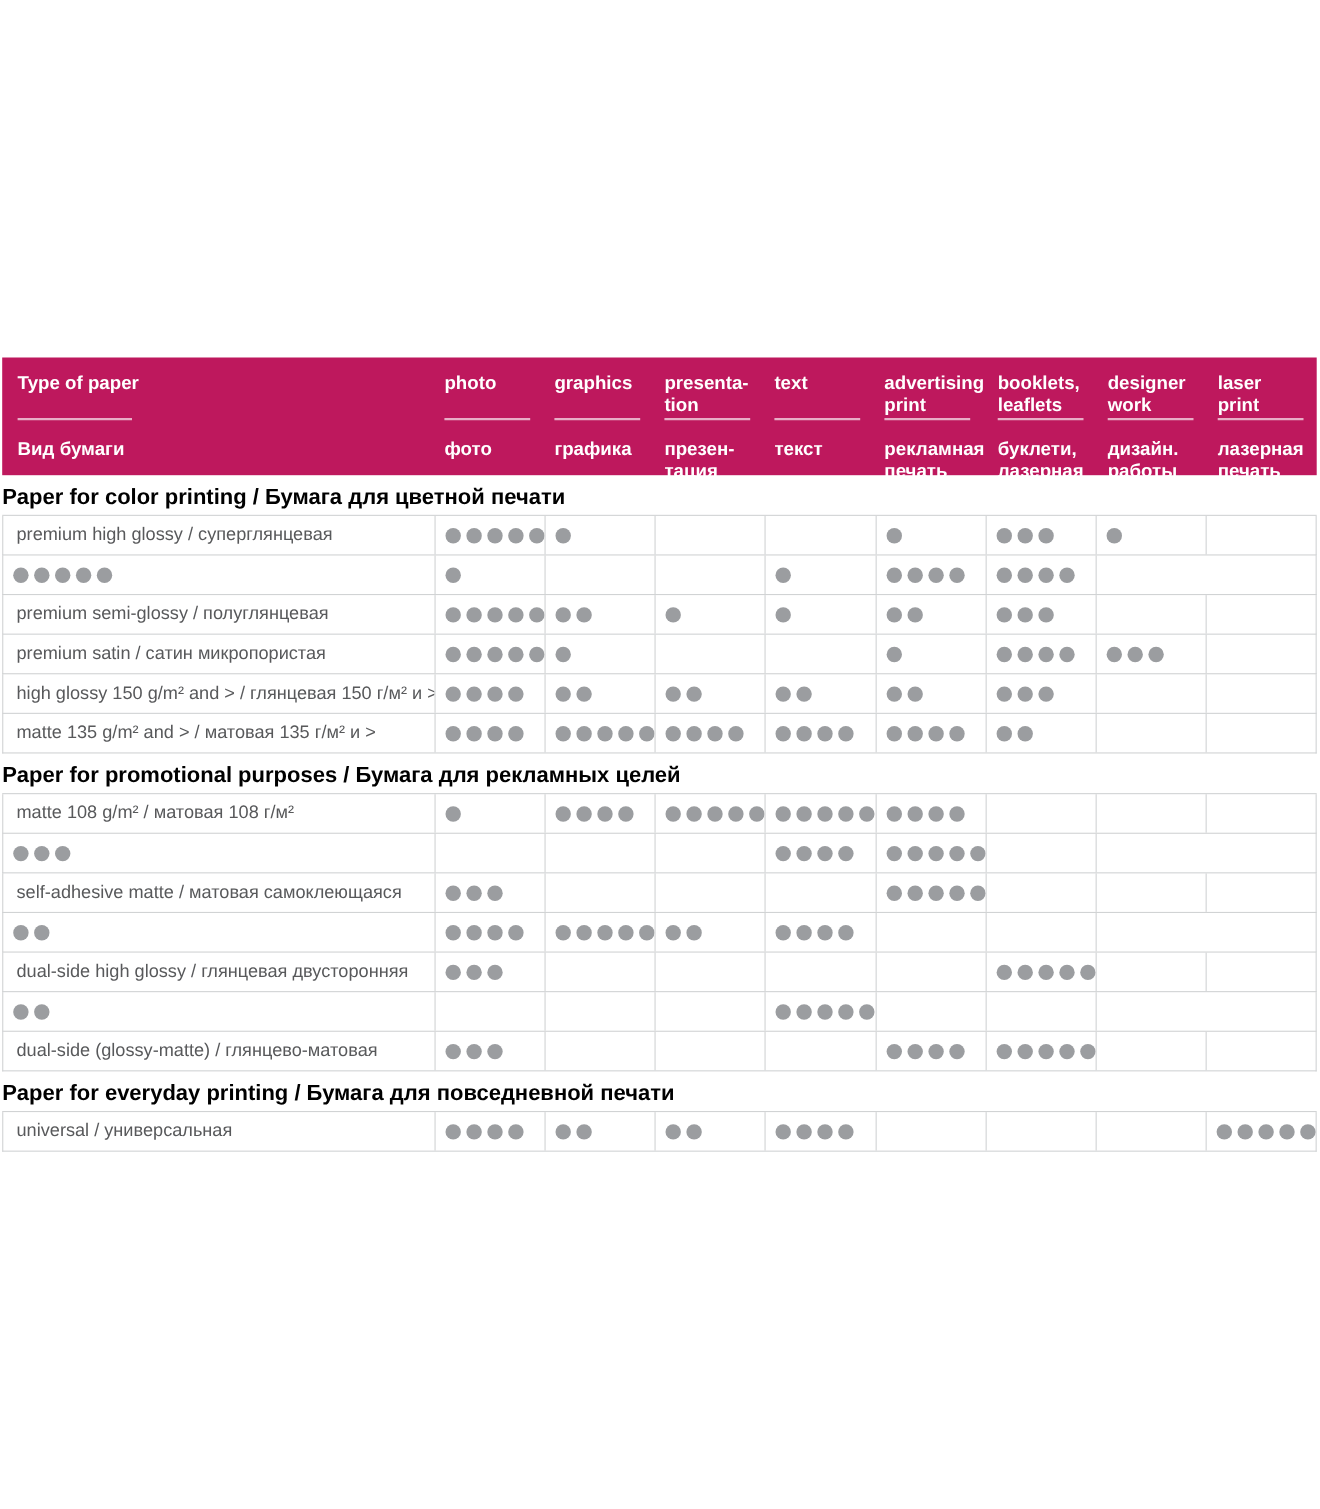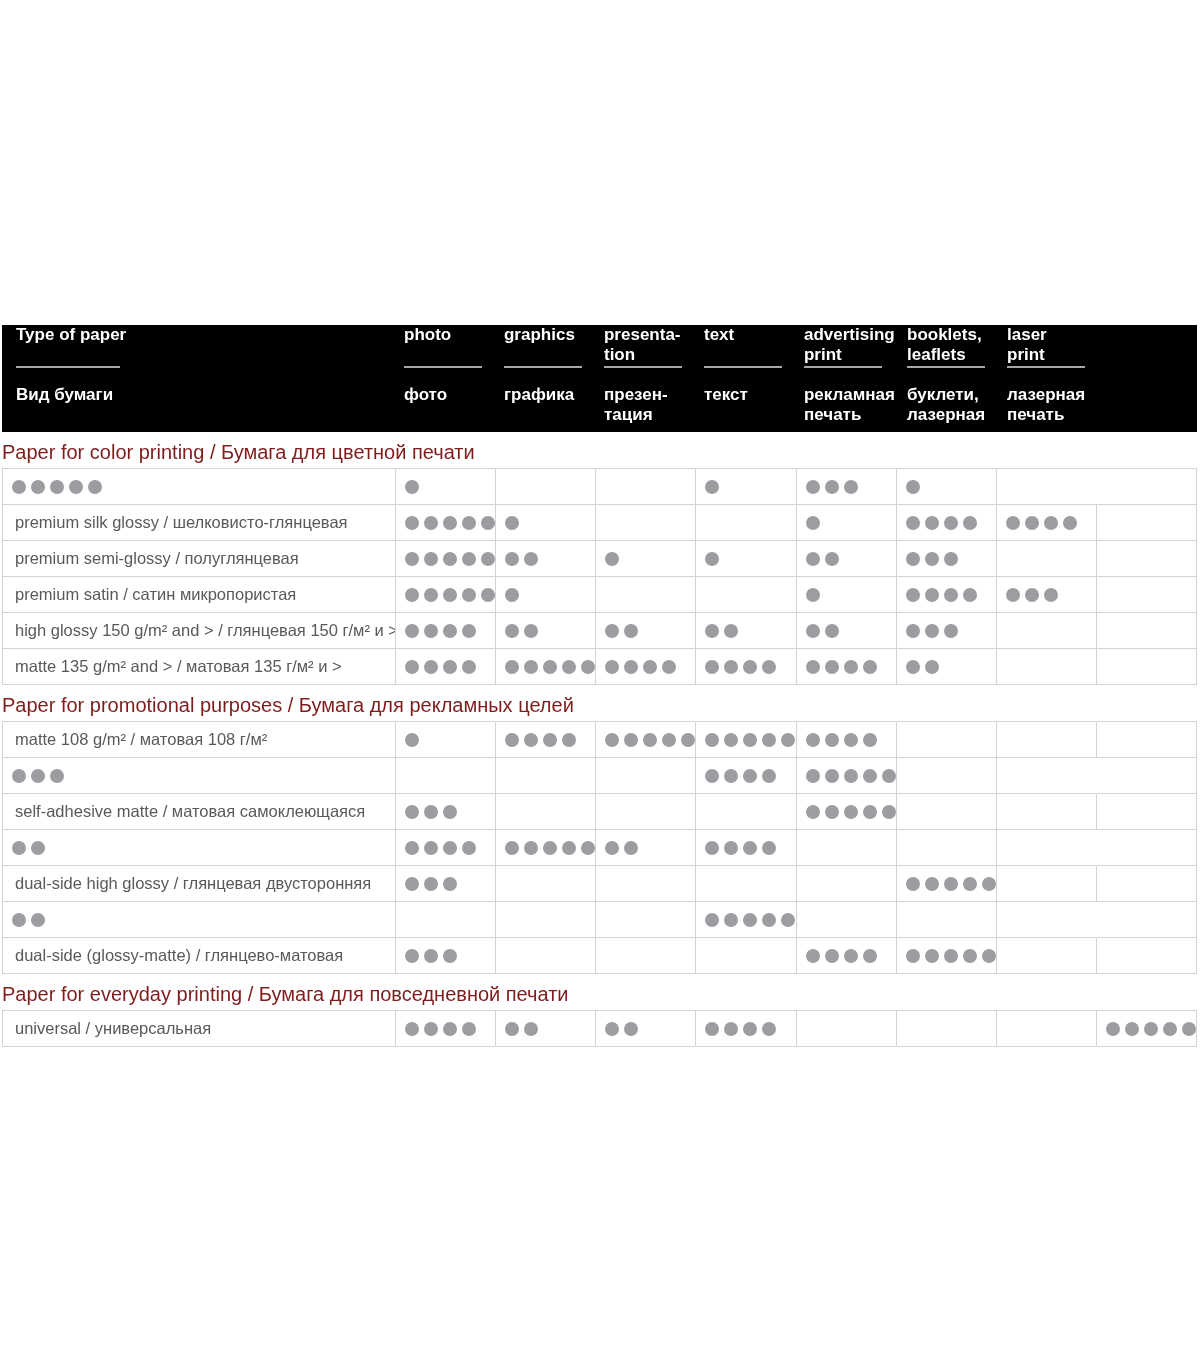--- a/index.html
+++ b/index.html
@@ -13,24 +13,25 @@
     overflow: hidden;
   }
   .tablewrap {
     position: absolute;
     top: 325px;
     left: 2px;
     width: 1195px;
   }
   
   .ghead {
-    background: #000000;
+    background: #be185d;
     height: 107px;
     display: grid;
     grid-template-columns: 392px repeat(8, 1fr);
+    padding-top: 14px;
     color: #ffffff;
   }
   .hcell { padding-left: 10px; padding-right: 2px; }
   .hcell.first { padding-left: 14px; }
   .hcell .en {
     font-weight: bold;
     font-size: 17px;
     line-height: 20px;
     height: 41px;
     white-space: pre-line;
@@ -43,24 +44,24 @@
   .hcell.first .rule { width: 104px; }
   .hcell .ru {
     font-weight: bold;
     font-size: 17px;
     line-height: 20px;
     white-space: pre-line;
     margin-top: 17px;
   }
   
   .stitle {
-    font-weight: normal;
+    font-weight: bold;
     font-size: 20px;
     line-height: 22px;
-    color: #7f1d1d;
+    color: #000000;
     margin: 9px 0 5px 0;
   }
   .grid { border-top: 1px solid #d1d3d4; }
   .row {
     display: grid;
     grid-template-columns: 392px repeat(8, 1fr);
     height: 36px;
     border: 1px solid #d1d3d4;
     border-top: none;
   }
@@ -125,60 +126,67 @@
 печать</div>
         </div>
         <div class="hcell">
           <div class="en">booklets,
 leaflets</div>
           <div class="rule"></div>
           <div class="ru">буклети,
 лазерная</div>
         </div>
         <div class="hcell">
+          <div class="en">designer
+work</div>
+          <div class="rule"></div>
+          <div class="ru">дизайн.
+работы</div>
+        </div>
+        <div class="hcell">
           <div class="en">laser
 print</div>
           <div class="rule"></div>
           <div class="ru">лазерная
 печать</div>
         </div>
       </div>
 
     <div id="sections">
         <div class="section">
           <div class="stitle">Paper for color printing / Бумага для цветной печати</div>
           <div class="grid">
             <div class="row">
-              <div class="cell dots">
-                <span class="dot"></span>
-                <span class="dot"></span>
-                <span class="dot"></span>
-                <span class="dot"></span>
-                <span class="dot"></span>
-              </div>
-              <div class="cell dots">
-                <span class="dot"></span>
-              </div>
-              <div class="cell dots"></div>
-              <div class="cell dots"></div>
-              <div class="cell dots">
-                <span class="dot"></span>
-              </div>
-              <div class="cell dots">
-                <span class="dot"></span>
-                <span class="dot"></span>
-                <span class="dot"></span>
-              </div>
-              <div class="cell dots">
-                <span class="dot"></span>
-              </div>
-              <div class="cell dots"></div>
-            </div>
-            <div class="row">
-              <div class="cell label">premium silk glossy / шелковисто-глянцевая</div>
+              <div class="cell label">premium high glossy / суперглянцевая</div>
+              <div class="cell dots">
+                <span class="dot"></span>
+                <span class="dot"></span>
+                <span class="dot"></span>
+                <span class="dot"></span>
+                <span class="dot"></span>
+              </div>
+              <div class="cell dots">
+                <span class="dot"></span>
+              </div>
+              <div class="cell dots"></div>
+              <div class="cell dots"></div>
+              <div class="cell dots">
+                <span class="dot"></span>
+              </div>
+              <div class="cell dots">
+                <span class="dot"></span>
+                <span class="dot"></span>
+                <span class="dot"></span>
+              </div>
+              <div class="cell dots">
+                <span class="dot"></span>
+              </div>
+              <div class="cell dots"></div>
+            </div>
+            <div class="row">
               <div class="cell dots">
                 <span class="dot"></span>
                 <span class="dot"></span>
                 <span class="dot"></span>
                 <span class="dot"></span>
                 <span class="dot"></span>
               </div>
               <div class="cell dots">
                 <span class="dot"></span>
               </div>

